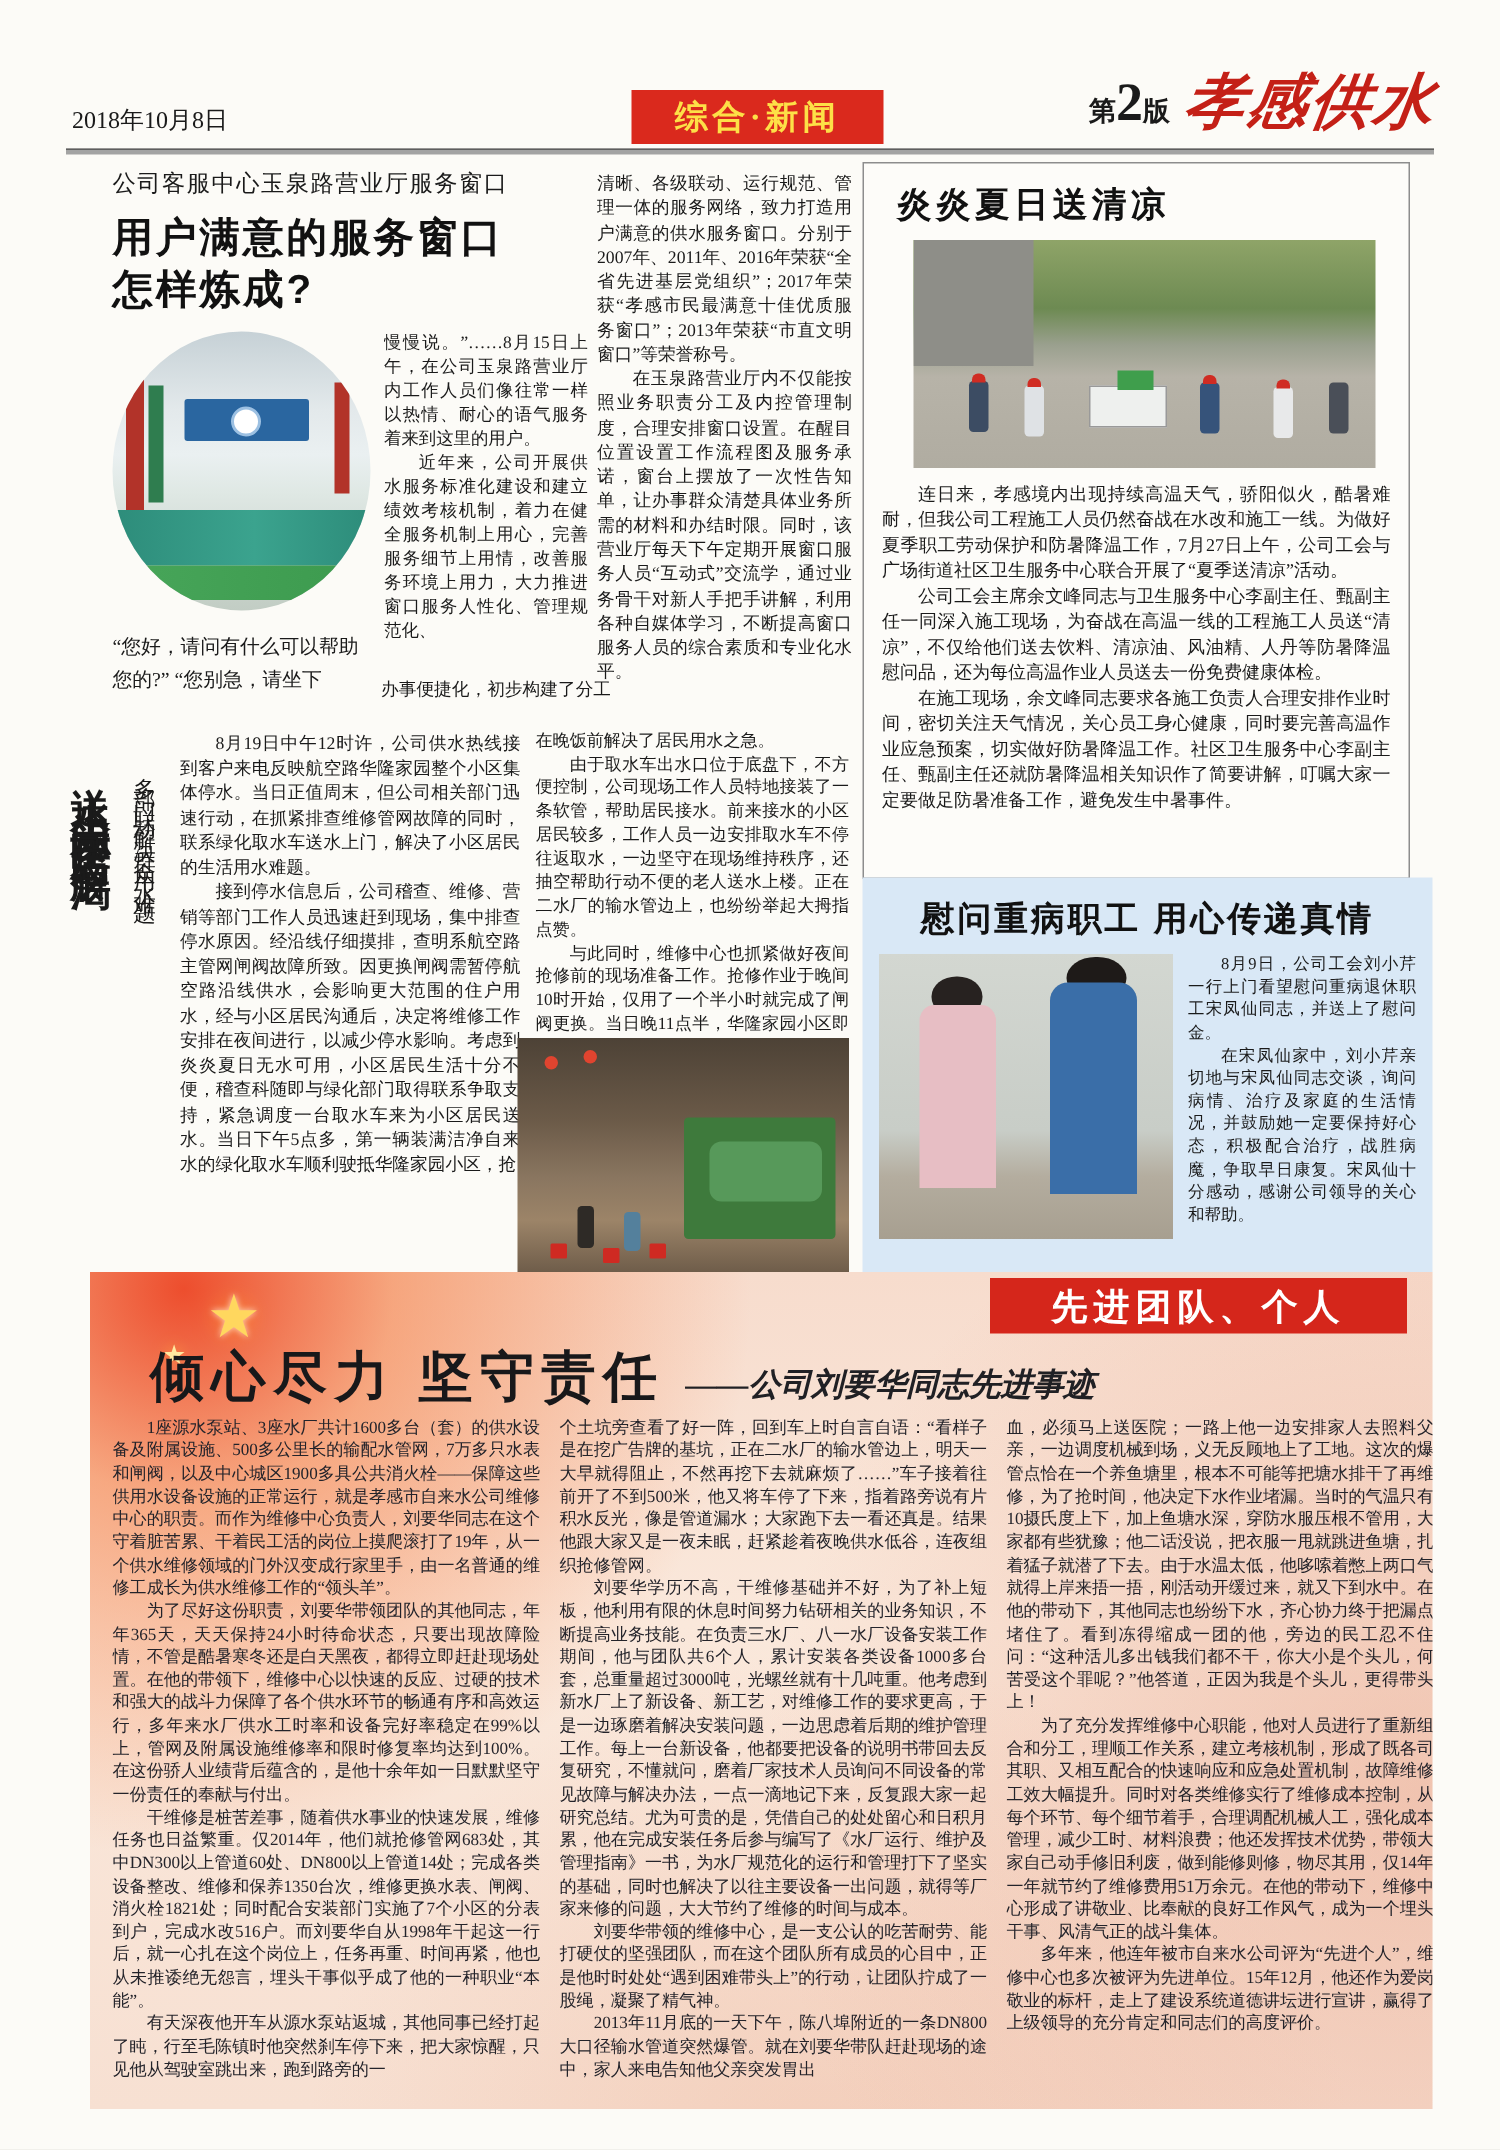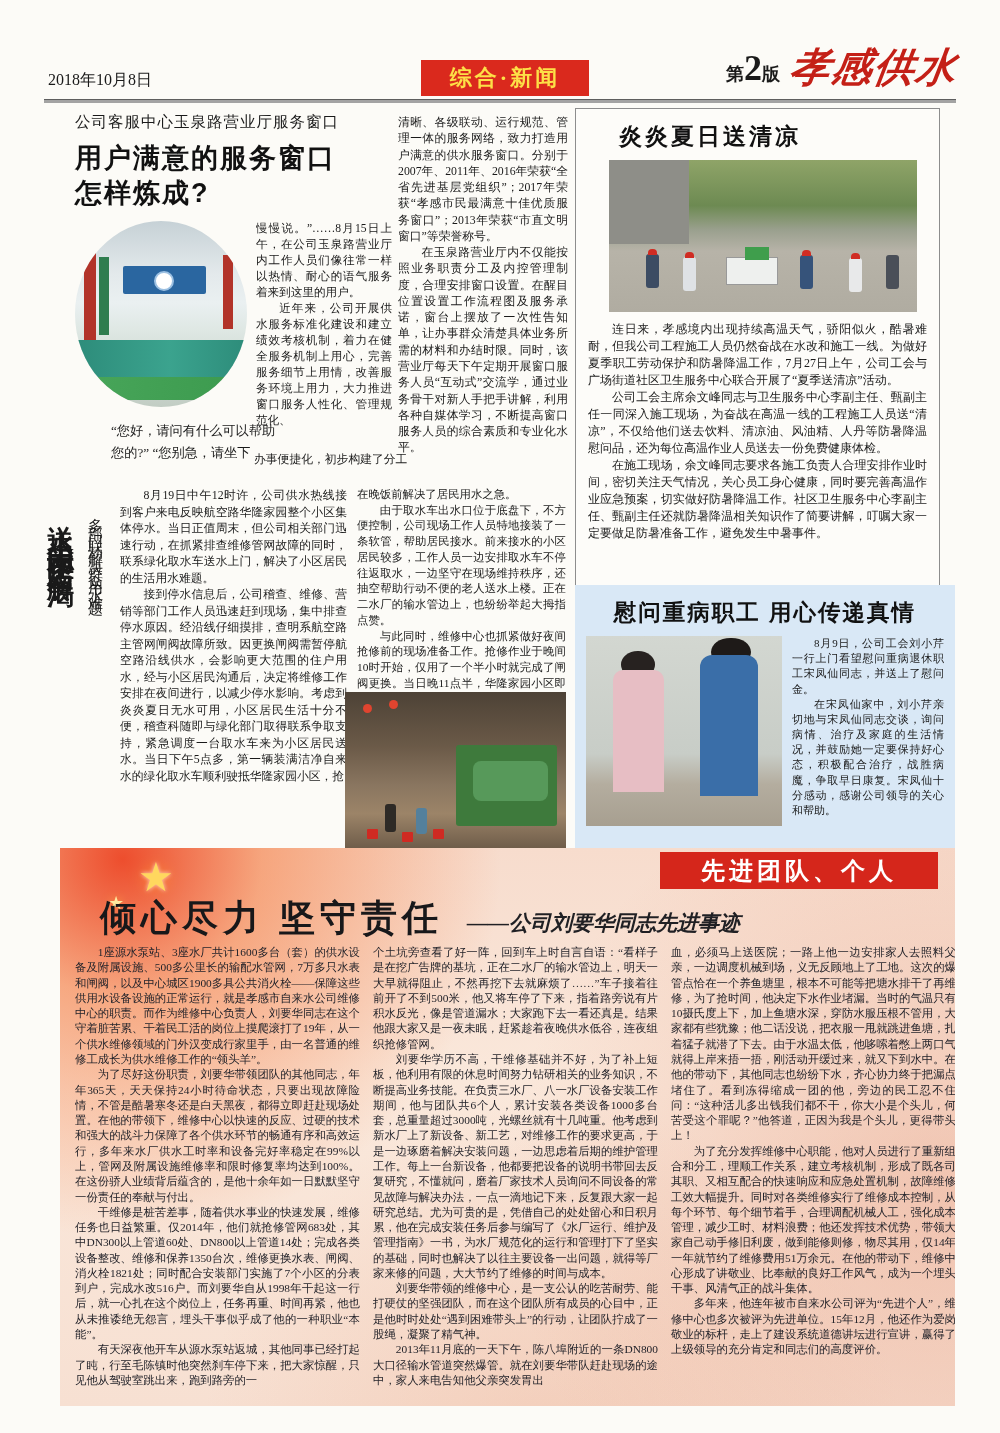--- a/index.html
+++ b/index.html
@@ -29,28 +29,28 @@
   .photoA{width:172px;height:186px;border-radius:50%;overflow:hidden;position:relative;flex:none;
         background:linear-gradient(180deg,#c6d1d6 0%,#e3e9eb 28%,#eaf0f1 44%,#dfe8e4 58%,#ccd6cf 82%,#c2cdc4 100%);}
   .pA-sign{position:absolute;left:28%;top:24%;width:48%;height:15%;background:#2a66a0;border-radius:2px;}
   .pA-logo{position:absolute;left:46%;top:27%;width:16px;height:16px;border-radius:50%;background:#fff;border:2px solid #9cc0e2;}
   .pA-strip-red{position:absolute;left:5%;top:16%;width:7%;height:48%;background:#b23329;}
   .pA-strip-green{position:absolute;left:14%;top:19%;width:6%;height:42%;background:#2f7d4f;}
   .pA-strip-red2{position:absolute;right:8%;top:18%;width:6%;height:40%;background:#b23329;}
   .pA-counter{position:absolute;left:0;bottom:16%;width:100%;height:20%;background:linear-gradient(90deg,#2d8c7a,#3ba38e 55%,#2d8c7a);}
   .pA-greenband{position:absolute;left:0;bottom:4%;width:100%;height:12%;background:linear-gradient(90deg,#48a65a,#3c9a4e);}
   .sideTextA{width:136px;height:226px;overflow:hidden;font-size:11.6px;line-height:1.38;}
-  .leadQuote{position:absolute;left:0;top:308px;width:172px;font-size:13.2px;line-height:1.7;margin-left:36px;}
+  .leadQuote{position:absolute;left:0;top:308px;width:172px;font-size:13.2px;line-height:1.7;}
   .contLine{position:absolute;left:163px;top:340px;width:155px;font-size:11.8px;margin-left:16px;}
   .artA2{position:absolute;left:398px;top:114px;width:170px;height:358px;overflow:hidden;
         font-size:11.8px;line-height:1.38;}
   
   .artB{position:absolute;left:575px;top:108px;width:365px;height:478px;border:1px solid #8d8d8d;
         box-sizing:border-box;padding:10px 12px;background:#fdfcf9;}
-  .artB h2{font-size:23px;letter-spacing:3px;margin:2px 0 8px 31px;}
+  .artB h2{font-size:23px;letter-spacing:3px;margin:2px 0 8px 10px;}
   .photoB{width:308px;height:152px;margin-left:21px;position:relative;overflow:hidden;
         background:linear-gradient(180deg,#8fa468 0%,#6d8a52 30%,#9aa08e 46%,#b7b3a8 60%,#b0aca1 100%);}
   .pB-build{position:absolute;left:0;top:0;width:26%;height:55%;background:#8e8e88;}
   .pB-cart{position:absolute;left:38%;bottom:18%;width:50px;height:26px;background:#eef0ee;border:1px solid #999;}
   .pB-box{position:absolute;left:44%;bottom:34%;width:24px;height:13px;background:#3f9e4c;}
   .figure{position:absolute;width:13px;height:34px;border-radius:3px;}
   .helmet{position:absolute;width:9px;height:6px;border-radius:4px 4px 0 0;background:#d02c23;}
   .bodyB{font-size:12px;line-height:1.42;margin-top:9px;}
   
   .vhead{position:absolute;left:44px;top:504px;display:flex;gap:9px;}
@@ -87,21 +87,21 @@
   .fireworks{position:absolute;left:48px;top:0;width:120px;height:90px;}
   .fireworks::after{content:"★";position:absolute;left:30px;top:6px;font-size:40px;color:#ffd75e;
         text-shadow:0 0 16px #ff8a30,0 0 4px #fff;}
   .fireworks::before{content:"★";position:absolute;left:0;top:44px;font-size:18px;color:#ffe9a0;
         text-shadow:0 0 10px #ff9a40;}
   .adv-banner{position:absolute;right:17px;top:4px;width:278px;height:37px;background:#d5261b;color:#fff;
         display:flex;align-items:center;justify-content:center;font-family:"Liberation Sans","DejaVu Sans",sans-serif;
         font-weight:bold;font-size:24px;letter-spacing:4px;}
   .adv-head{position:absolute;left:40px;top:46px;display:flex;align-items:baseline;gap:14px;}
   .adv-main{font-family:"Liberation Sans","DejaVu Sans",sans-serif;font-weight:bold;font-size:36px;letter-spacing:5px;color:#18181a;}
-  .adv-sub{font-weight:bold;font-style:italic;font-size:21px;color:#202024;margin-left:10px;}
+  .adv-sub{font-weight:bold;font-style:italic;font-size:21px;color:#202024;}
   .adv-cols{position:absolute;left:15px;top:97px;display:flex;gap:13px;}
   .acol{width:285px;height:452px;overflow:hidden;font-size:11.4px;line-height:1.34;color:#23232a;}
 </style>
 </head>
 <body>
 
 <div class="page">
 
   <span class="hdr-date">2018年10月8日</span>
   <div class="section-box">

